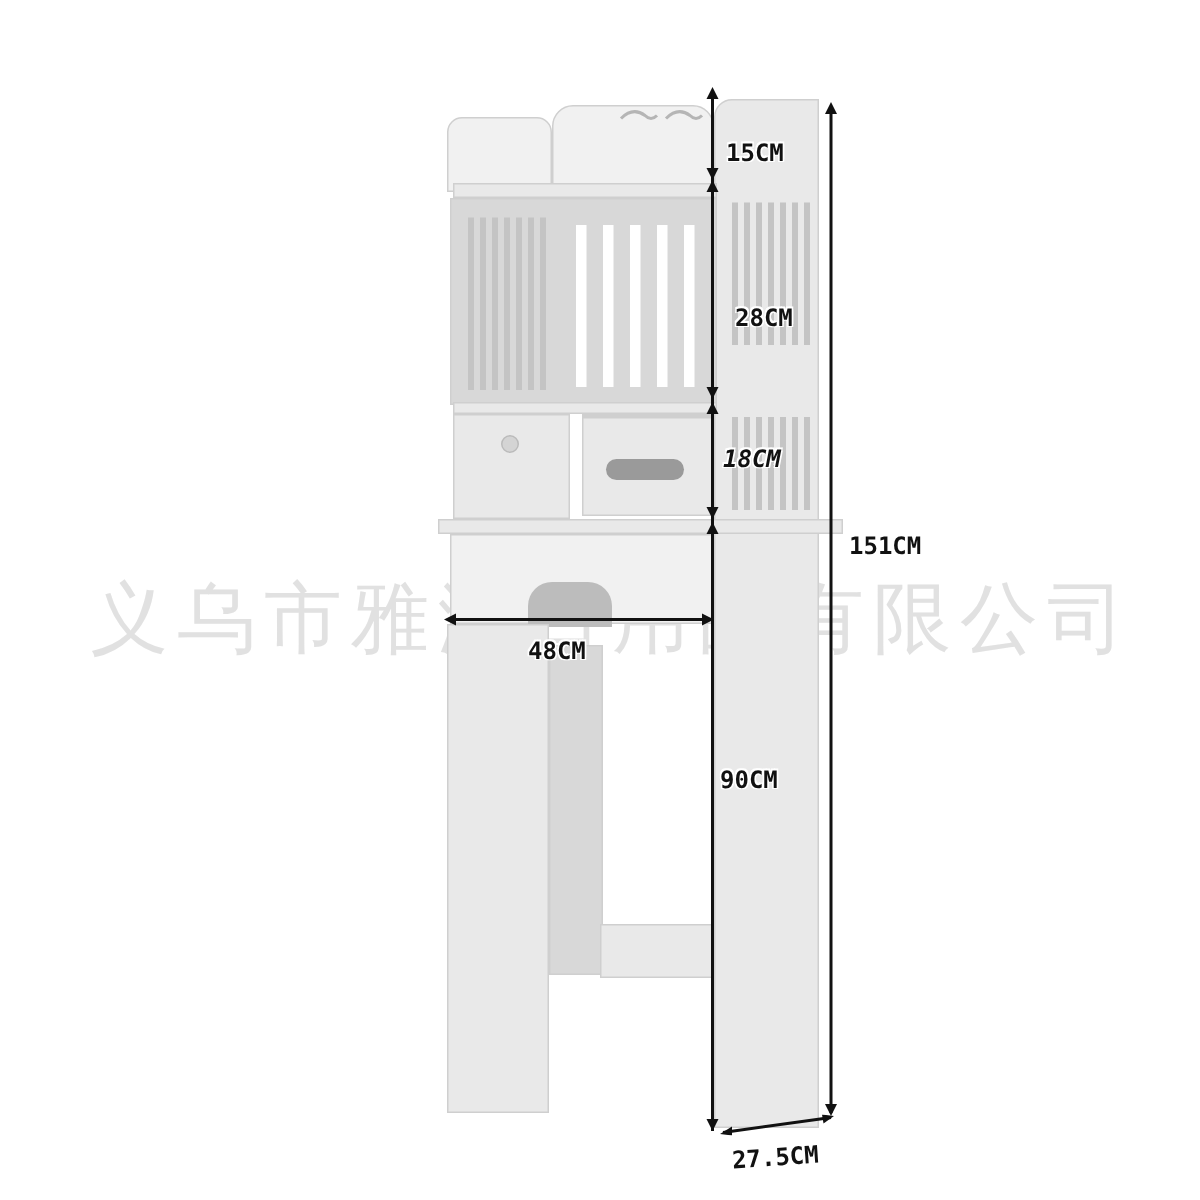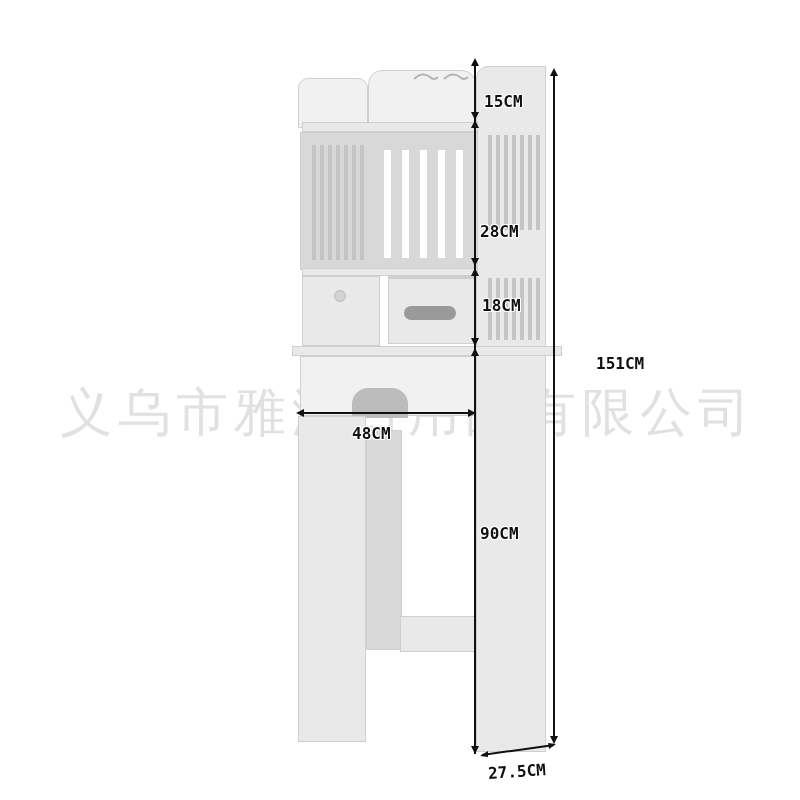--- a/index.html
+++ b/index.html
@@ -111,18 +111,18 @@
 
 <div class="abs" style="left:480px;top:742px;width:76px;height:14px;">
   <svg width="76" height="14">
       <line x1="2" y1="12" x2="74" y2="2" stroke="#111" stroke-width="2"></line>
       <polygon points="0,13 8,8 8,14" fill="#111"></polygon>
       <polygon points="76,1 68,0 69,6" fill="#111"></polygon>
     </svg>
 </div>
 
 <div class="label" style="left:484px;top:92px;">15CM</div>
-<div class="label" style="left:480px;top:202px;margin-top:20px;">28CM</div>
-<div class="label" style="left:482px;top:296px;">18CM</div>
-<div class="label" style="left:596px;top:354px;">151CM</div>
+<div class="label" style="left:490px;top:202px;">28CM</div>
+<div class="label" style="left:482px;top:296px;font-style:italic;">18CM</div>
+<div class="label" style="left:566px;top:354px;">151CM</div>
 <div class="label" style="left:352px;top:424px;">48CM</div>
-<div class="label" style="left:480px;top:524px;">90CM</div>
+<div class="label" style="left:480px;top:510px;">90CM</div>
 <div class="label" style="left:488px;top:762px;transform:rotate(-4deg);">27.5CM</div>
 
 </body></html>

